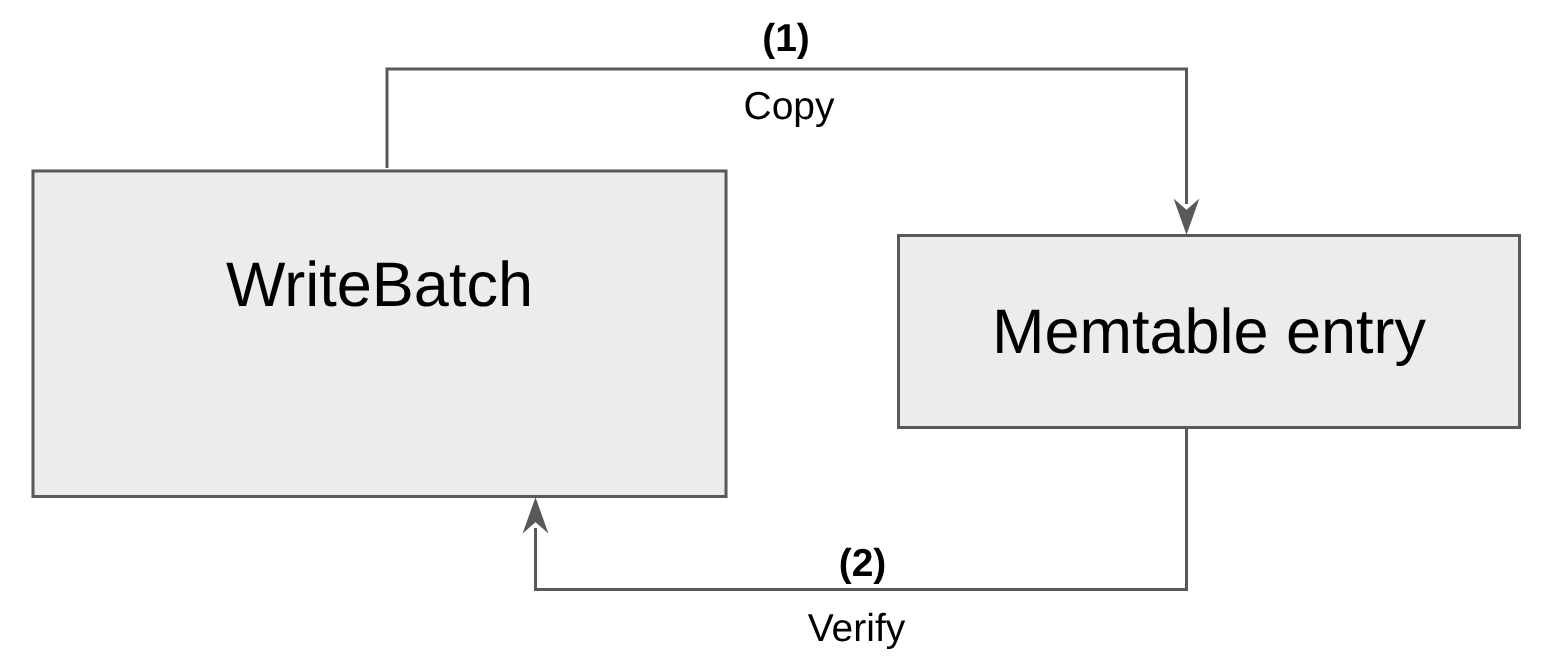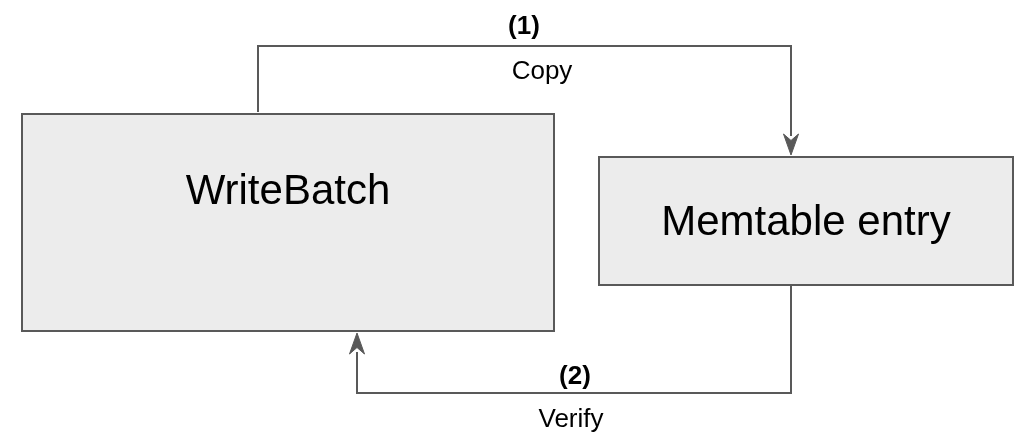--- a/index.html
+++ b/index.html
@@ -24,21 +24,21 @@
   .node {
     position: absolute;
     box-sizing: border-box;
     background: #ececec;
     border: 2px solid #595959;
     color: #000000;
   }
   .node-writebatch {
     left: 21px;
     top: 113px;
-    width: 534px;
+    width: 464px;
     height: 219px;
   }
   .node-writebatch .node-label {
     position: absolute;
     left: 0;
     right: 0;
     top: 53px;              
     text-align: center;
     font-size: 42px;
     line-height: 44px;
@@ -67,21 +67,21 @@
     position: absolute;
     transform: translateX(-50%);
     white-space: nowrap;
     color: #000000;
     font-size: 26px;
     line-height: 28px;
     text-align: center;
   }
   .edge-number { font-weight: bold; }
   .lbl-copy-num   { left: 524px; top: 11px; }
-  .lbl-copy-text  { left: 526px; top: 56px; margin-left: 16px; }
+  .lbl-copy-text  { left: 526px; top: 56px; }
   .lbl-verify-num { left: 575px; top: 361px; }
   .lbl-verify-text{ left: 571px; top: 404px; }
 </style>
 </head>
 <body>
 
 <div class="canvas">
 
   <svg class="connectors" width="1034" height="448" viewBox="0 0 1034 448">
 

